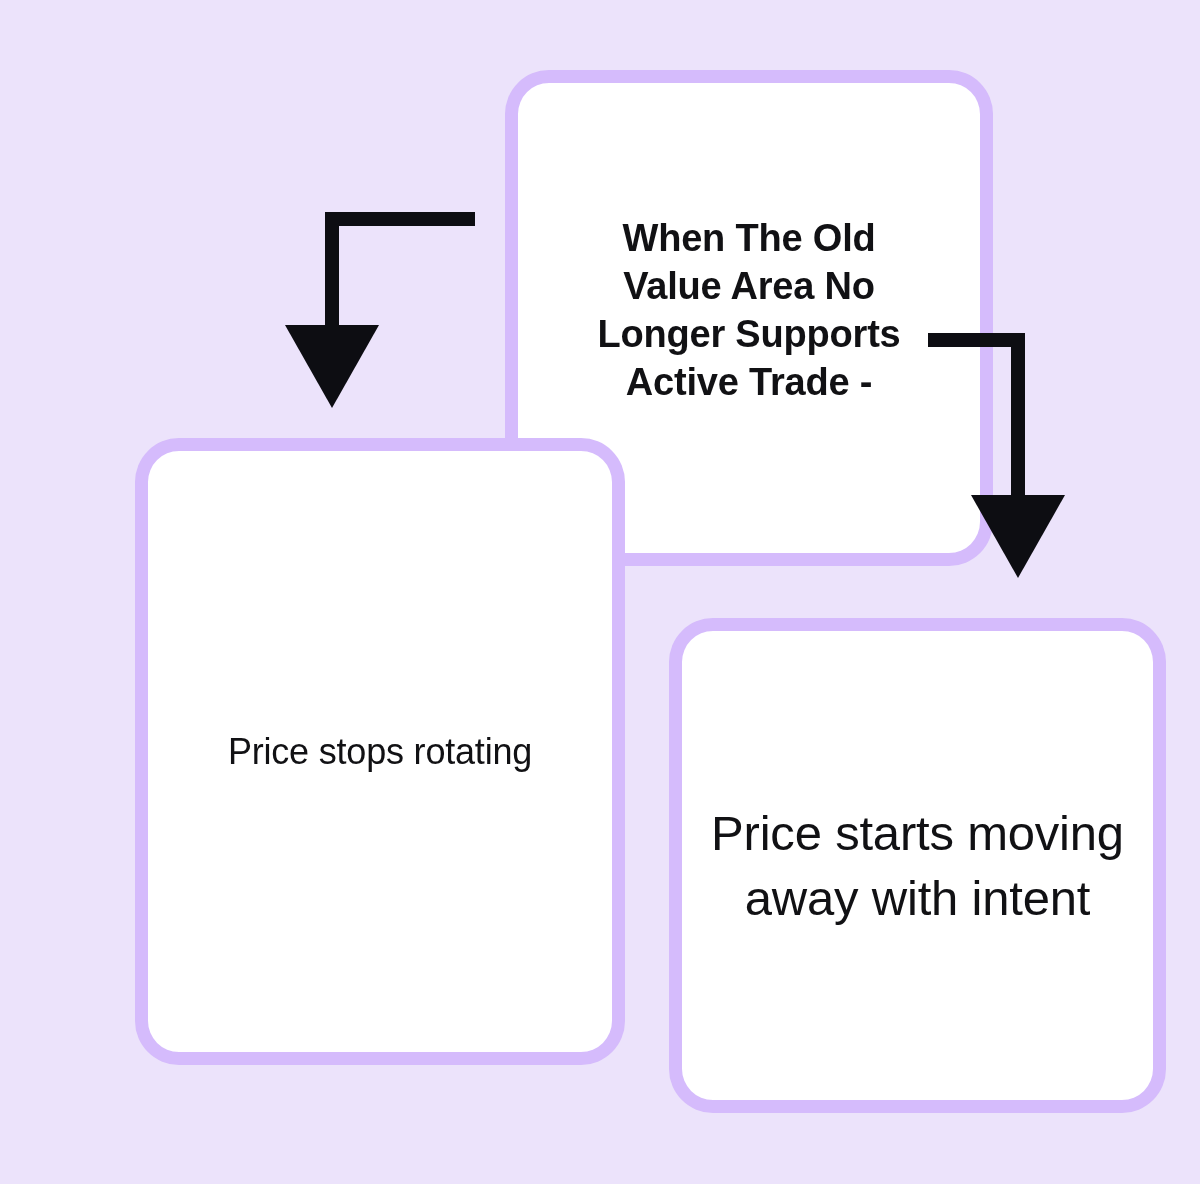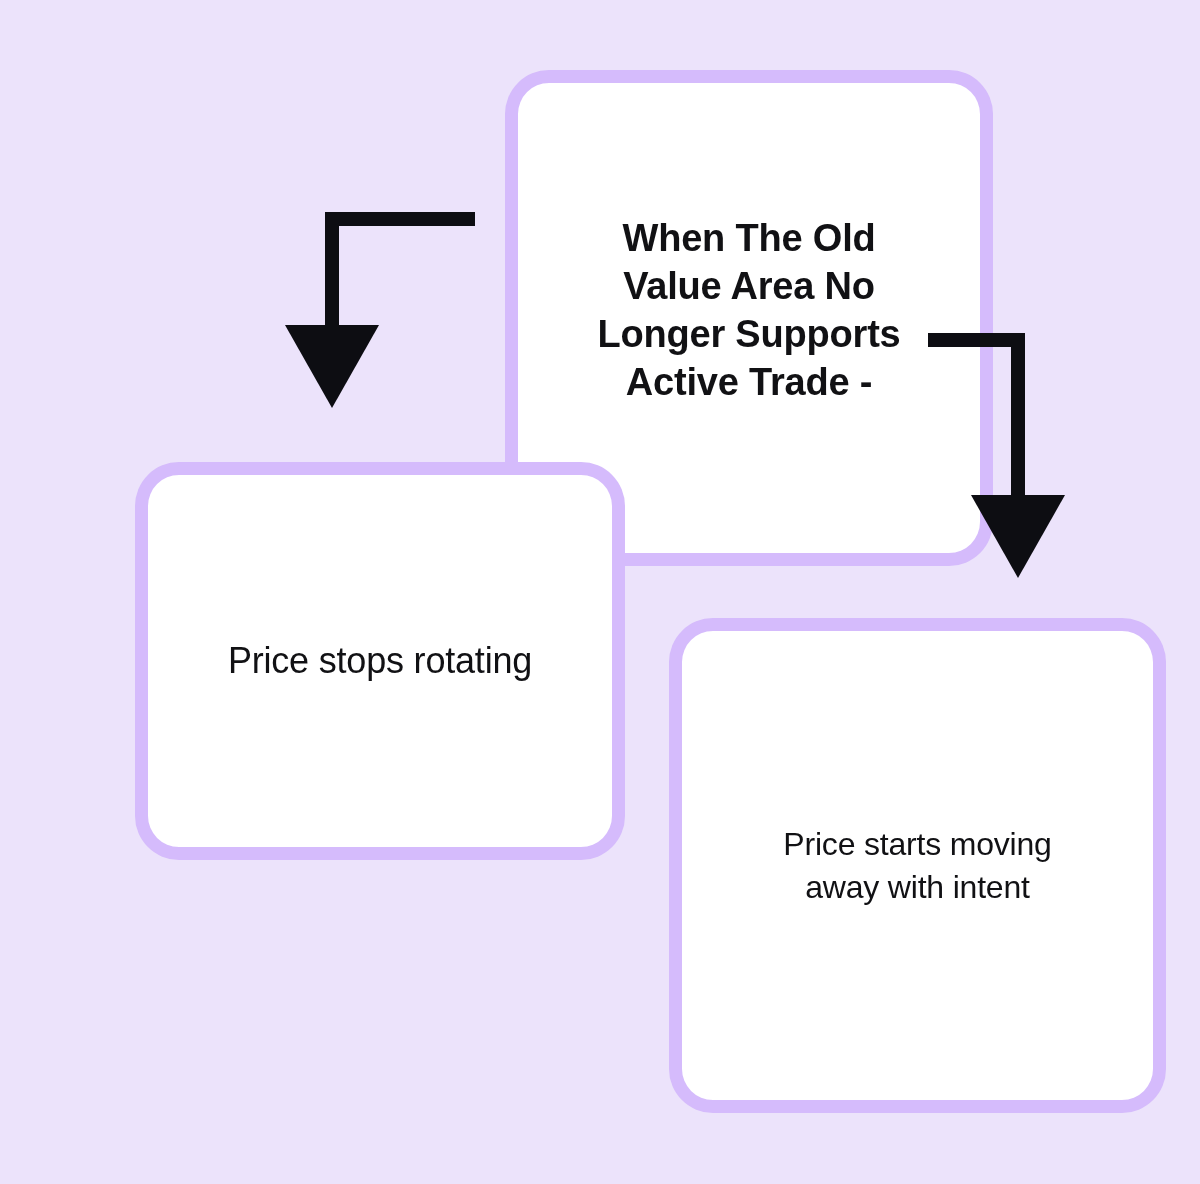--- a/index.html
+++ b/index.html
@@ -56,39 +56,39 @@
   }
   #node-top .node-text {
     font-size: 38px;
     font-weight: 700;
     line-height: 1.27;
     transform: translateY(-8px);
   }
 
   #node-left {
     left: 88px;
-    top: 462px;
+    top: 438px;
     width: 490px;
-    height: 398px;
+    height: 627px;
     z-index: 3;
   }
   #node-left .node-text {
     font-size: 36px;
     font-weight: 400;
   }
 
   #node-bottom {
     left: 622px;
     top: 618px;
     width: 497px;
     height: 495px;
     z-index: 4;
   }
   #node-bottom .node-text {
-    font-size: 32px;
+    font-size: 49px;
     font-weight: 400;
     line-height: 1.32;
   }
 
   
   .connector {
     position: absolute;
     z-index: 6;
     pointer-events: none;
   }

